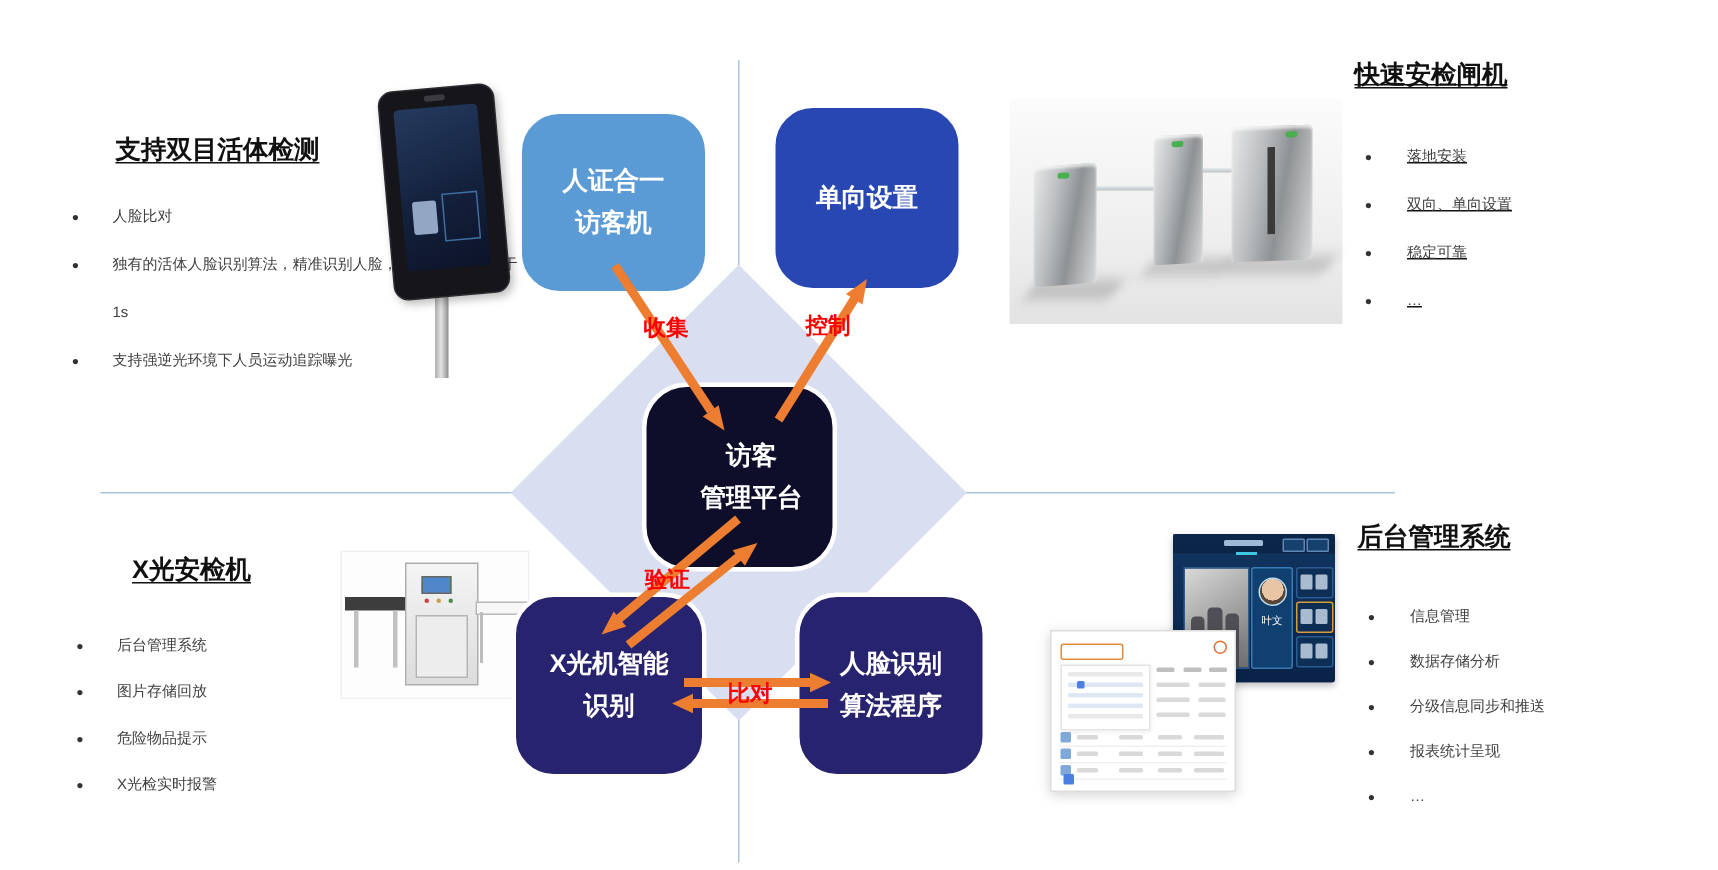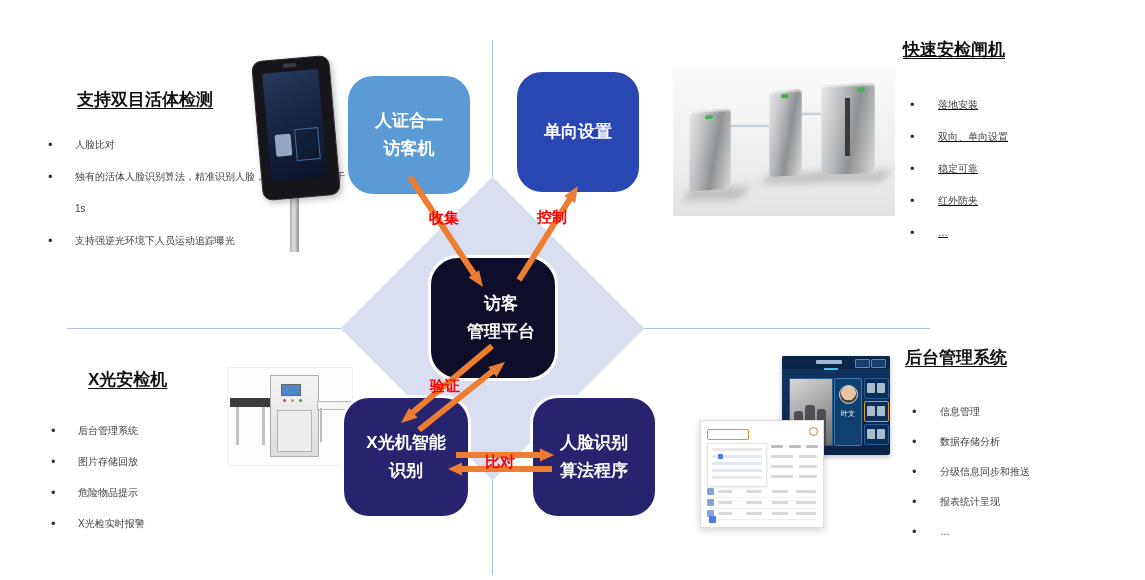--- a/index.html
+++ b/index.html
@@ -143,21 +143,20 @@
         <li class="bullet-item">支持强逆光环境下人员运动追踪曝光</li>
       </ul>
   </div>
 
   <div class="side tr">
     <p class="heading">快速安检闸机</p>
     <ul class="bullets">
         <li class="bullet-item">落地安装</li>
         <li class="bullet-item">双向、单向设置</li>
         <li class="bullet-item">稳定可靠</li>
-        <li class="bullet-item">红外防夹</li>
         <li class="bullet-item">…</li>
       </ul>
   </div>
 
   <div class="side bl">
     <p class="heading">X光安检机</p>
     <ul class="bullets">
         <li class="bullet-item">后台管理系统</li>
         <li class="bullet-item">图片存储回放</li>
         <li class="bullet-item">危险物品提示</li>

